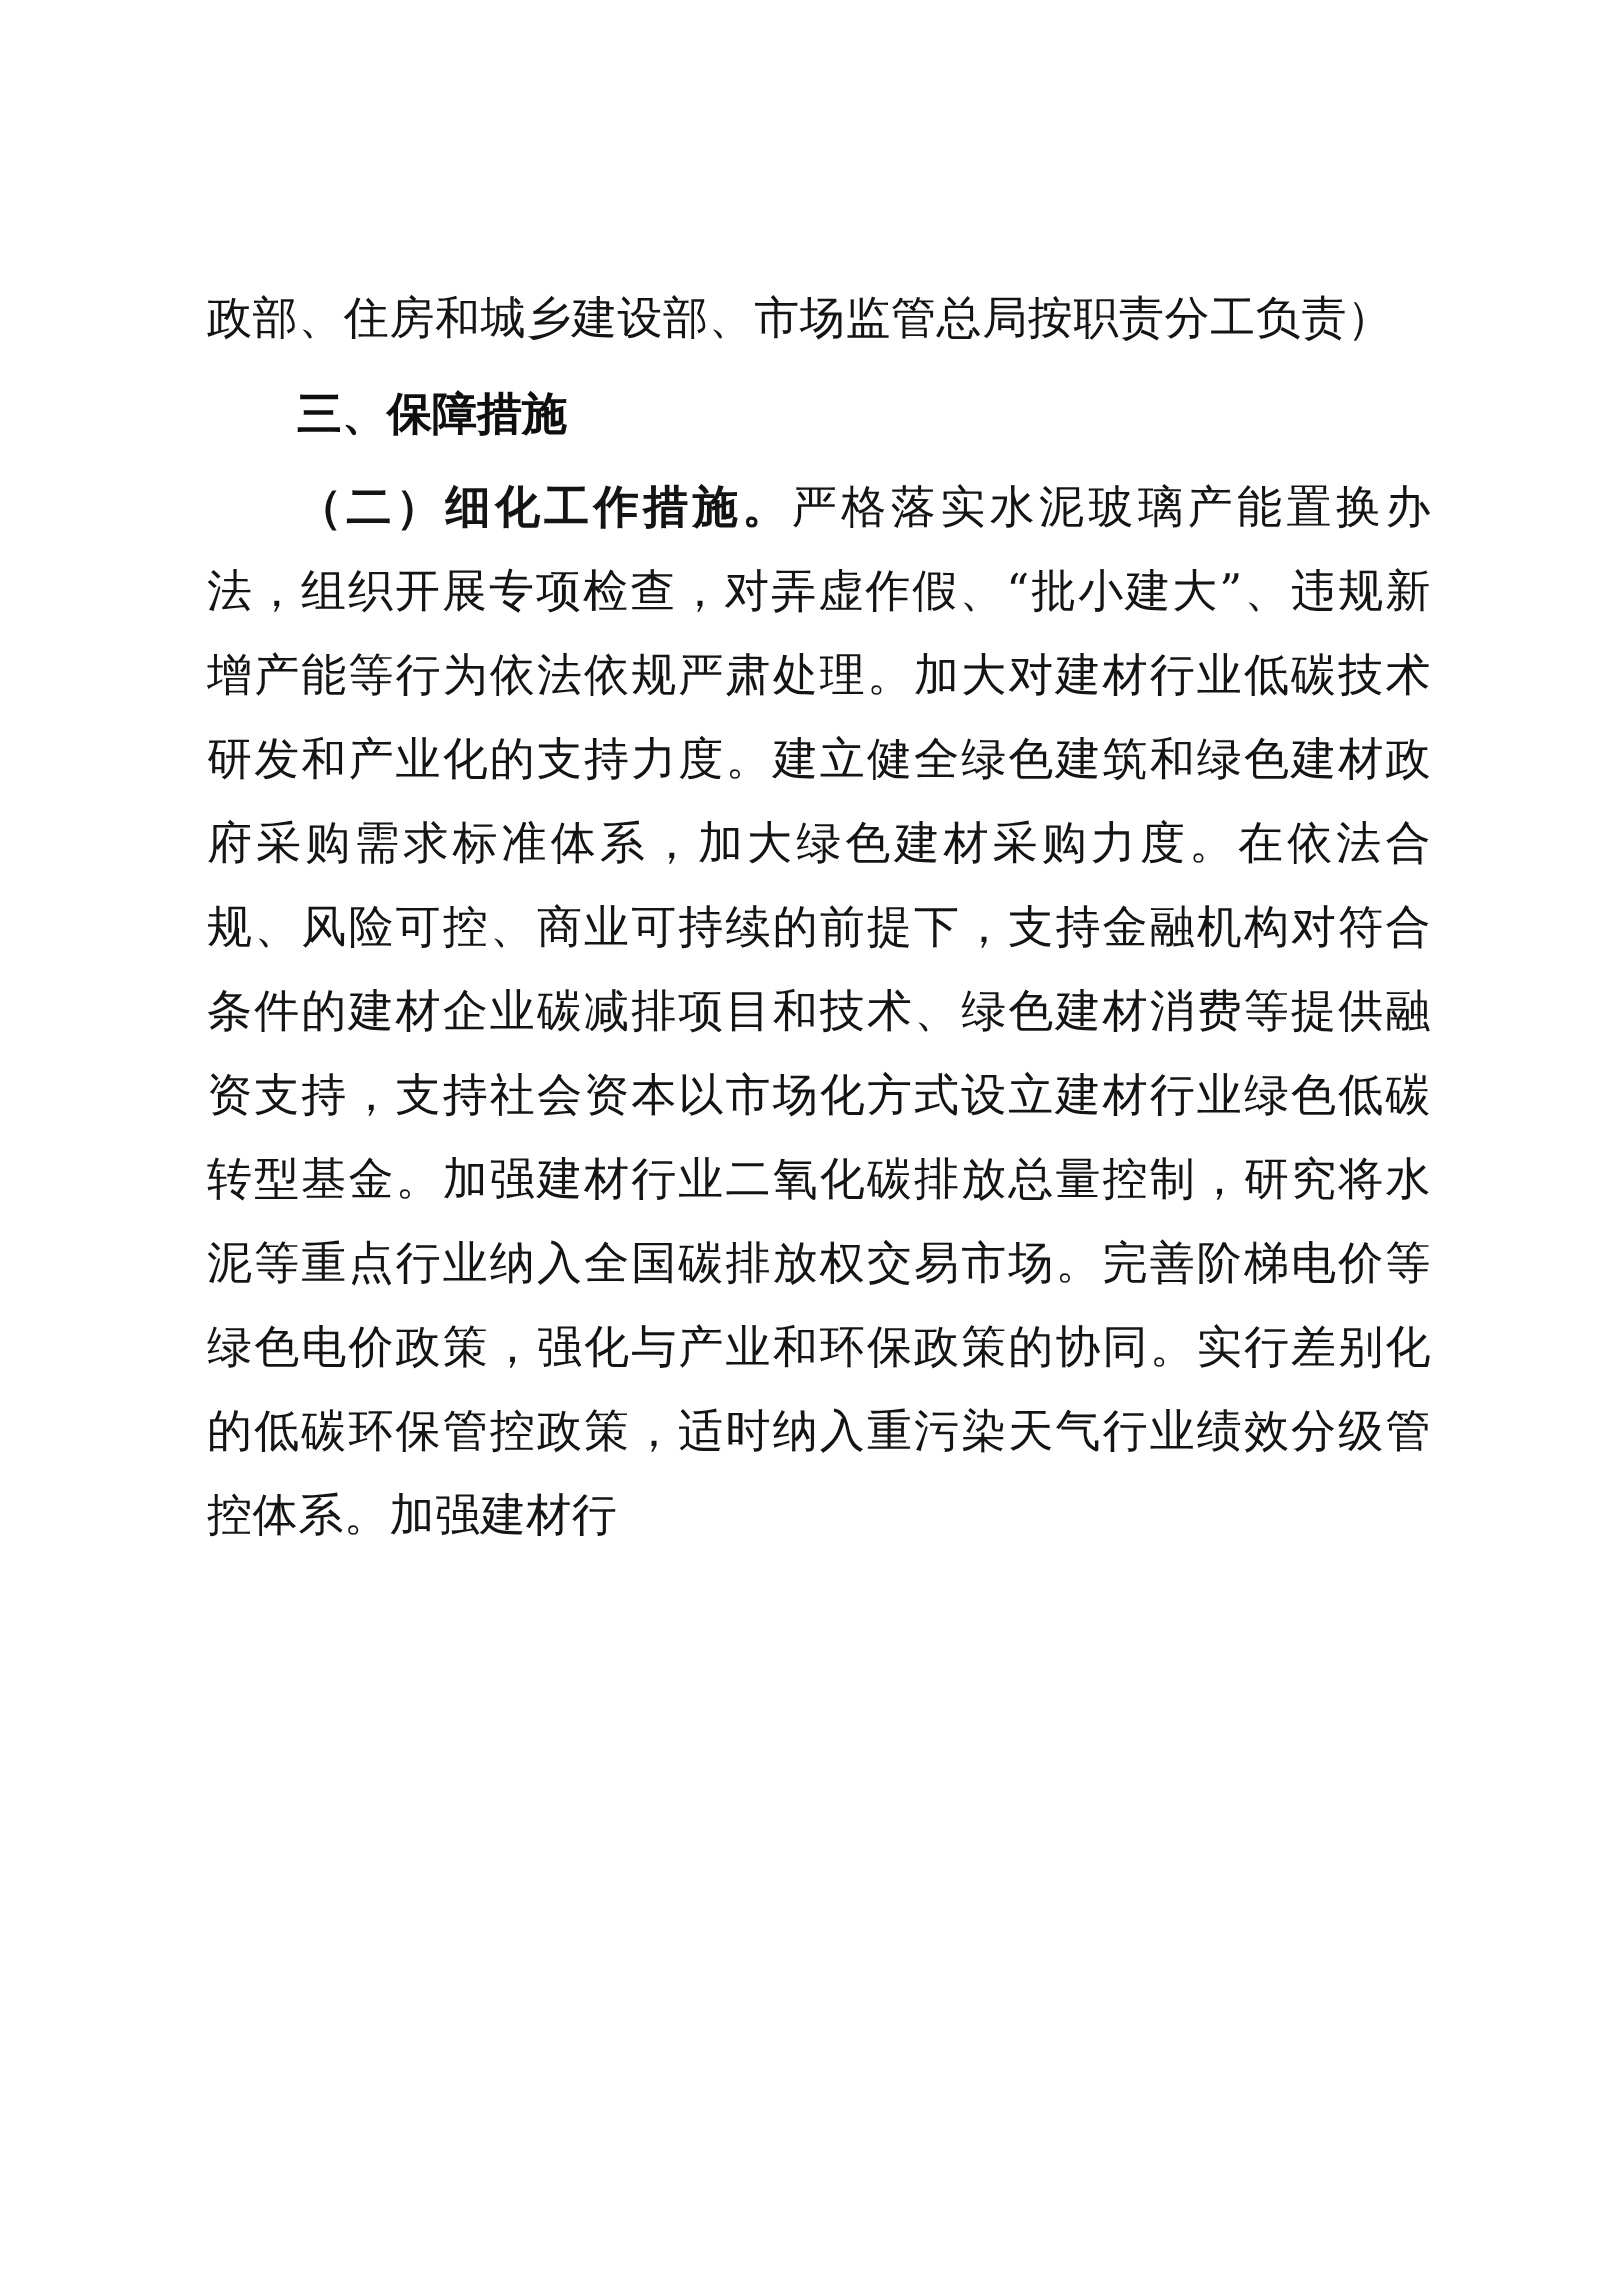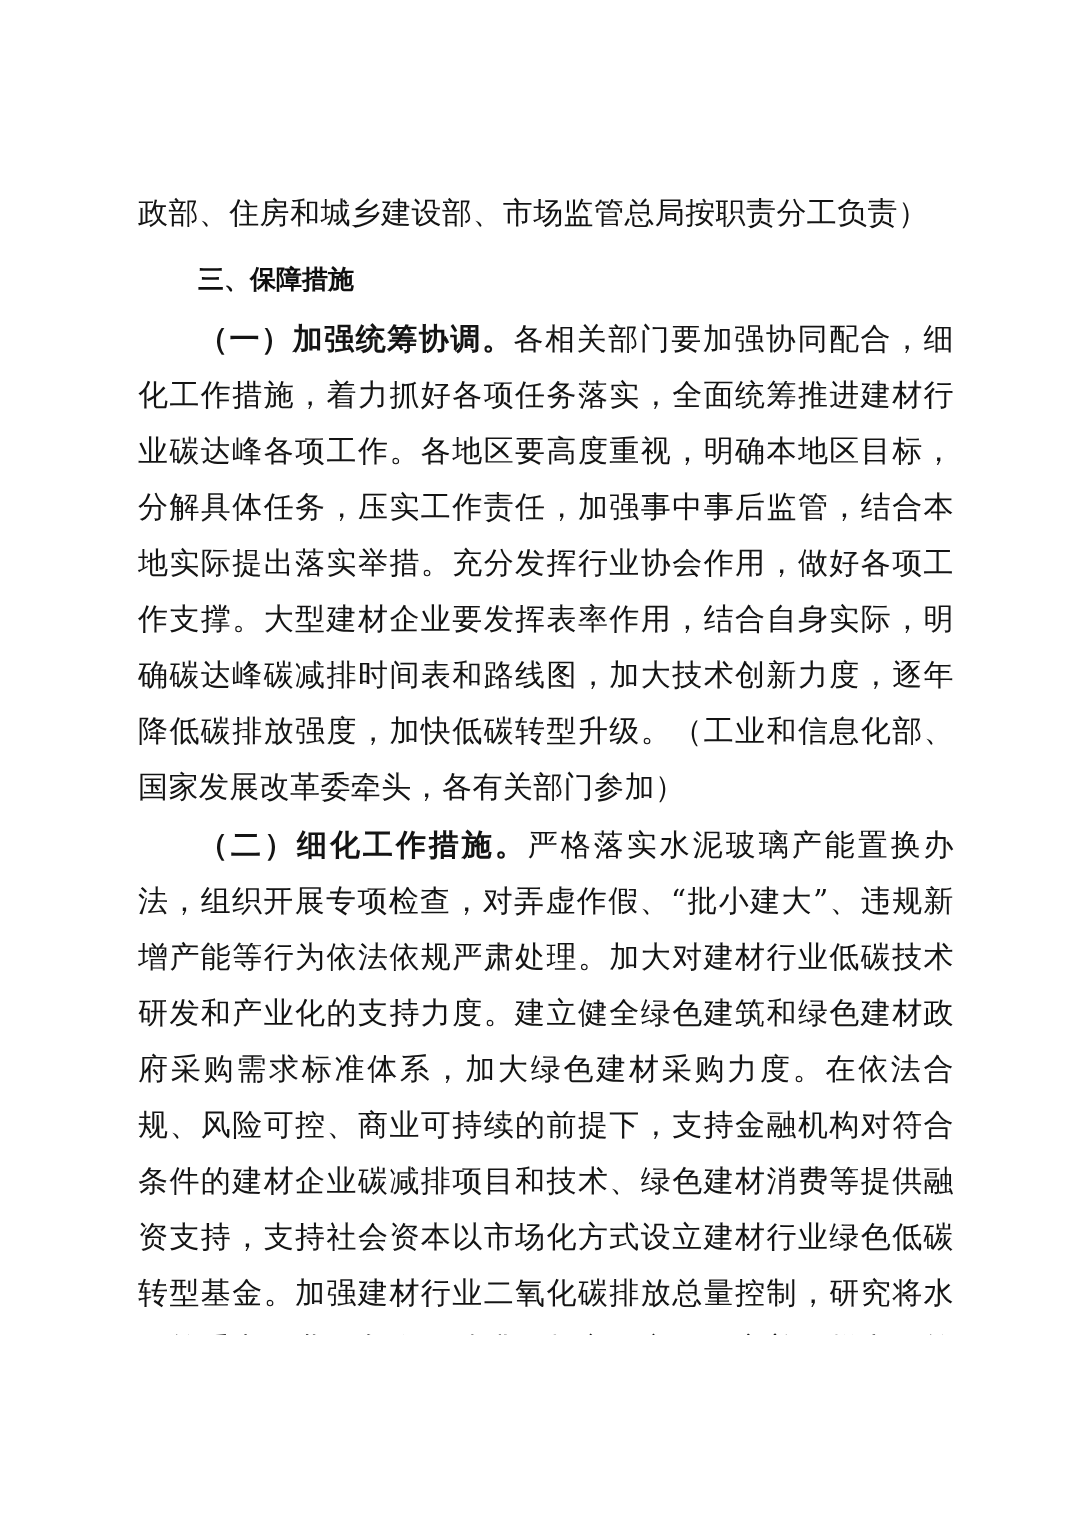--- a/index.html
+++ b/index.html
@@ -31,27 +31,27 @@
     margin: 0;
     color: #141414;
   }
   .para + .para {
     margin-top: 2px;
   }
   .continued {
     text-indent: 0;
   }
   .heading {
-    font-size: 26px;
+    font-size: 30px;
     line-height: 56px;
     margin: 10px 0 4px 0;
     font-weight: bold;
     text-indent: 60px;
     color: #0f0f0f;
-    font-family: Liberation Sans, sans-serif;
+    font-family: Liberation Mono, monospace;
   }
   .indent {
     text-indent: 60px;
   }
   .lead {
     font-weight: bold;
     font-family: "DejaVu Sans", "Liberation Sans", sans-serif;
   }
   .page-number {
     position: absolute;
@@ -67,20 +67,19 @@
 </head>
 <body>
 
 <div class="page">
   <div class="content">
 
     <p class="para continued">政部、住房和城乡建设部、市场监管总局按职责分工负责）</p>
 
     <h2 class="heading">三、保障措施</h2>
 
-    <p class="para indent"><span class="lead">（一）加强统筹协调。</span><span>各相关部门要加强协同配合，细化工作措施，着力抓好各项任务落实，全面统筹推进建材行业碳达峰各项工作。各地区要高度重视，明确本地区目标，分解具体任务，压实工作责任，加强事中事后监管，结合本地实际提出落实举措。充分发挥行业协会作用，做好各项工作支撑。大型建材企业要发挥表率作用，结合自身实际，明确碳达峰碳减排时间表和路线图，加大技术创新力度，逐年降低碳排放强度，加快低碳转型升级。（工业和信息化部、国家发展改革委牵头，各有关部门参加）</span></p>
 
     <p class="para indent"><span class="lead">（二）细化工作措施。</span><span>严格落实水泥玻璃产能置换办法，组织开展专项检查，对弄虚作假、“批小建大”、违规新增产能等行为依法依规严肃处理。加大对建材行业低碳技术研发和产业化的支持力度。建立健全绿色建筑和绿色建材政府采购需求标准体系，加大绿色建材采购力度。在依法合规、风险可控、商业可持续的前提下，支持金融机构对符合条件的建材企业碳减排项目和技术、绿色建材消费等提供融资支持，支持社会资本以市场化方式设立建材行业绿色低碳转型基金。加强建材行业二氧化碳排放总量控制，研究将水泥等重点行业纳入全国碳排放权交易市场。完善阶梯电价等绿色电价政策，强化与产业和环保政策的协同。实行差别化的低碳环保管控政策，适时纳入重污染天气行业绩效分级管控体系。加强建材行</span></p>
 
   </div>
 
   <div class="page-number">9</div>
 </div>
 
 </body></html>

